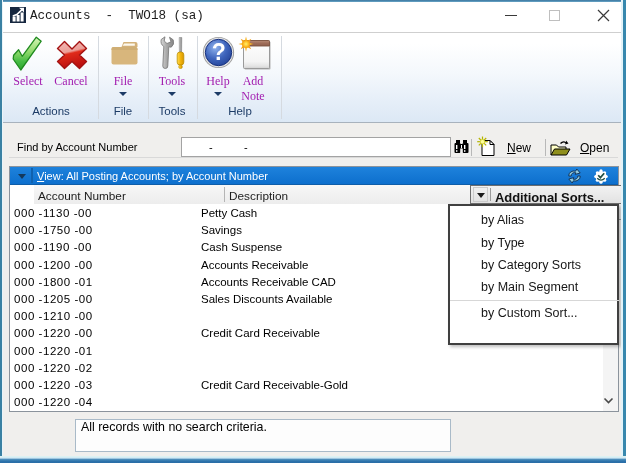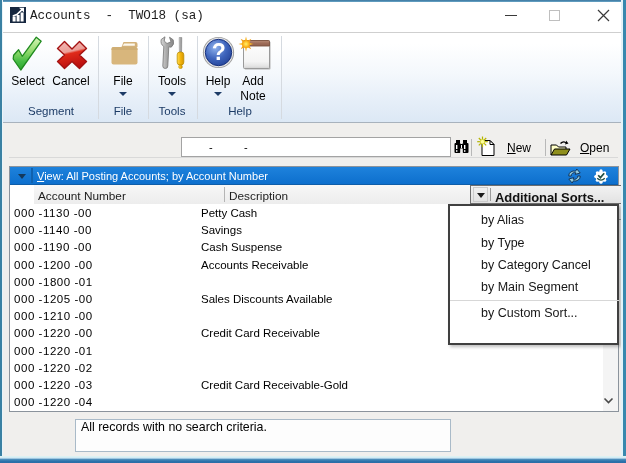--- a/index.html
+++ b/index.html
@@ -14,21 +14,21 @@
 .b-right2 { left:620.5px; top:0; width:2.5px; height:463px; background:#e3f3f9; }
 .b-bot { left:0; top:456px; width:626px; height:7px; background:linear-gradient(#ddf2f3 10%,#cfe7f4 28%,#4a8cba 50%,#2c72ab 75%,#2a6da6); }
 
 .title { left:2px; top:2px; width:620px; height:31px; background:#ffffff; border-bottom:1px solid #cfcfcf; }
 .titletxt { left:30px; top:9px; font-size:12.6px; color:#1c1c1c;font-family:Liberation Mono, monospace; }
 .mindash { left:505px; top:15px; width:12px; height:1.3px; background:#3a3a3a; }
 .maxbox { left:549px; top:10px; width:11px; height:11px; border:1px solid #bfbfbf; }
 
 .ribbon { left:2px; top:33px; width:620px; height:90px; background:linear-gradient(to bottom,#ffffff 12%,#f4f8fc 45%,#e5eef8 78%,#dce8f5 100%); border-bottom:1px solid #a8b2bd; }
 .gsep { top:36px; width:1px; height:83px; background:#d5dae0; }
-.rlabel { font-size:12px; color:#000000; text-align:center; top:74px; }
+.rlabel { font-size:12px; color:#a21caf; text-align:center; top:74px;font-family:Liberation Serif, serif; }
 .glabel { font-size:11.5px; color:#1c3b66; text-align:center; top:104.5px; }
 .rarrow { width:0; height:0; border-left:4px solid transparent; border-right:4px solid transparent; border-top:4px solid #1c3b66; top:92px; }
 
 .findlabel { left:17px; top:141px; font-size:11px; color:#000; }
 .findbox { left:181px; top:137px; width:270px; height:20px; background:#fff; border:1px solid #a3a3a3; }
 .dash { top:141px; font-size:11px; color:#000; }
 .vsep { top:139px; width:1px; height:17px; background:#b8b8b8; }
 .linktxt { top:141px; font-size:12px; color:#000; }
 .hline { left:9px; top:157px; width:609px; height:1px; background:#d9d9d9; }
 
@@ -104,21 +104,21 @@
         <linearGradient id="rg" x1="0.1" y1="0" x2="0.35" y2="1">
       <stop offset="0" stop-color="#f3b8b4"></stop>
           <stop offset="0.42" stop-color="#ec9f98"></stop>
           <stop offset="0.5" stop-color="#e02b1a"></stop>
           <stop offset="1" stop-color="#ba0f0f"></stop>
     </linearGradient>
       </defs>
     <path d="M3.5 10.5 L10.5 3.5 L18 11 L25.5 3.5 L32.5 10.5 L25.5 17 L32.5 23.5 L25.5 30.5 L18 23.5 L10.5 30.5 L3.5 23.5 L10.5 17 Z" fill="url(#rg)" stroke="#a31212" stroke-width="1.4" stroke-linejoin="round"></path>
   </svg>
   <div class="abs rlabel" style="left:51px;width:40px">Cancel</div>
-  <div class="abs glabel" style="left:21px;width:60px">Segment</div>
+  <div class="abs glabel" style="left:21px;width:60px">Actions</div>
 
   <svg class="abs" style="left:110px;top:41px" width="29" height="25" viewBox="0 0 29 25">
     <path d="M13.5 1 L25.5 1 Q27.5 1 27.5 3 L27.5 6 L11.5 6 Z" fill="#d3b179"></path>
     <path d="M12.5 4.8 L14.2 2.6 L24.8 2.6 L24.8 4.8 Z" fill="#fdf9ee"></path>
     <path d="M1.5 8 Q1.5 6 3.5 6 L25.5 6 Q27.5 6 27.5 8 L27.5 21.5 Q27.5 23.5 25.5 23.5 L3.5 23.5 Q1.5 23.5 1.5 21.5 Z" fill="#d8b67c"></path>
     <path d="M1.5 8 Q1.5 6 3.5 6 L25.5 6 Q27.5 6 27.5 8 L27.5 9 L1.5 9 Z" fill="#cfae74"></path>
   </svg>
   <div class="abs rlabel" style="left:103px;width:40px">File</div>
   <div class="abs rarrow" style="left:119px"></div>
   <div class="abs glabel" style="left:103px;width:40px">File</div>
@@ -188,20 +188,21 @@
       <path d="M10 0.5 L12 8 L10 15.5 L8 8 Z"></path>
       <path d="M2.5 8 L10 6 L17.5 8 L10 10 Z"></path>
       <path d="M4.7 2.7 L11.5 6.5 L15.3 13.3 L8.5 9.5 Z"></path>
       <path d="M15.3 2.7 L11.5 9.5 L4.7 13.3 L8.5 6.5 Z"></path>
       <circle cx="10" cy="8" r="4"></circle>
     </g>
   </svg>
   <div class="abs rlabel" style="left:233px;width:40px">Add</div>
   <div class="abs rlabel" style="left:233px;top:89px;width:40px">Note</div>
 
+  <div class="abs findlabel">Find by Account Number</div>
   <div class="abs findbox"></div>
   <div class="abs dash" style="left:209px">-</div>
   <div class="abs dash" style="left:244px">-</div>
 
   <svg class="abs" style="left:454px;top:140px" width="15" height="14" viewBox="0 0 15 14">
     <g fill="#000">
       <rect x="2" y="0" width="4" height="3"></rect>
       <rect x="9" y="0" width="4" height="3"></rect>
       <rect x="0.5" y="3" width="6" height="10" rx="1"></rect>
       <rect x="8.5" y="3" width="6" height="10" rx="1"></rect>
@@ -278,33 +279,34 @@
         <div class="abs as-sep"></div>
         <div class="abs as-txt">Additional Sorts...</div>
       </div>
     </div>
     <div class="abs rows">
       <div class="row" style="top:0.0px">
           <span class="c1">000 -1130 -00</span>
           <span class="c2">Petty Cash</span>
         </div>
       <div class="row" style="top:17.2px">
-          <span class="c1">000 -1140 -00</span>
+          <span class="c1">000 -1750 -00</span>
           <span class="c2">Savings</span>
         </div>
       <div class="row" style="top:34.4px">
           <span class="c1">000 -1190 -00</span>
           <span class="c2">Cash Suspense</span>
         </div>
       <div class="row" style="top:51.6px">
           <span class="c1">000 -1200 -00</span>
           <span class="c2">Accounts Receivable</span>
         </div>
       <div class="row" style="top:68.8px">
           <span class="c1">000 -1800 -01</span>
+          <span class="c2">Accounts Receivable CAD</span>
         </div>
       <div class="row" style="top:86.0px">
           <span class="c1">000 -1205 -00</span>
           <span class="c2">Sales Discounts Available</span>
         </div>
       <div class="row" style="top:103.2px">
           <span class="c1">000 -1210 -00</span>
         </div>
       <div class="row" style="top:120.4px">
           <span class="c1">000 -1220 -00</span>
@@ -327,21 +329,21 @@
     <div class="abs sb">
       <svg class="abs" style="left:0px;top:193px" width="11" height="8" viewBox="0 0 11 8">
         <path d="M1.5 1.5 L5.5 5.5 L9.5 1.5" stroke="#4a4a4a" stroke-width="1.6" fill="none"></path>
       </svg>
     </div>
   </div>
 
   <div class="abs menu">
     <div class="mi" style="top:7px">by Alias</div>
     <div class="mi" style="top:30px">by Type</div>
-    <div class="mi" style="top:52px">by Category Cancel</div>
+    <div class="mi" style="top:52px">by Category Sorts</div>
     <div class="mi" style="top:73.5px">by Main Segment</div>
     <div class="msep"></div>
     <div class="mi" style="top:100px">by Custom Sort...</div>
   </div>
 
   <div class="abs status">
       <div class="status-in">All records with no search criteria.</div>
     </div>
 
   <div class="abs b-top"></div>

